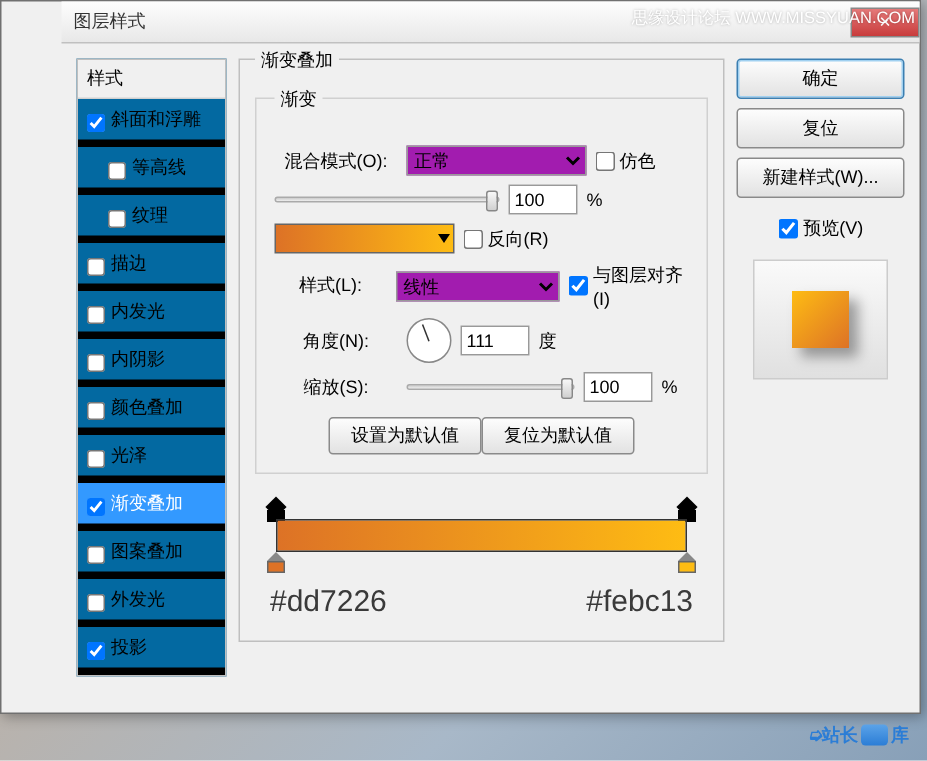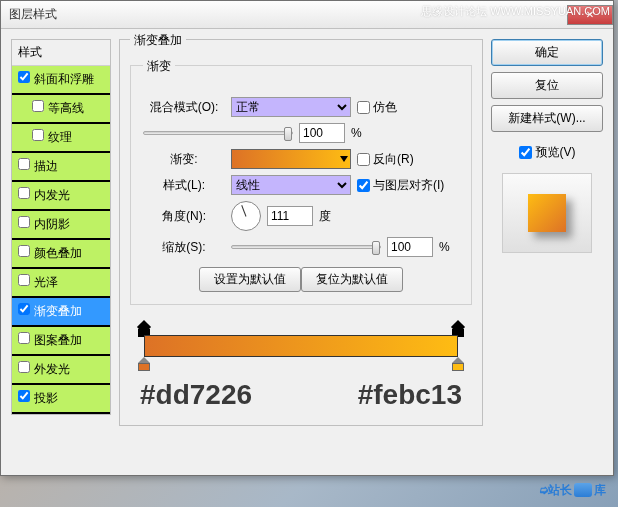--- a/index.html
+++ b/index.html
@@ -1,45 +1,45 @@
 <!DOCTYPE html>
 <html><head>
 <meta charset="utf-8">
 <style>
 * { box-sizing: border-box; margin: 0; padding: 0; font-family: "Microsoft YaHei", SimSun, sans-serif; font-size: 12px; }
 body { background: linear-gradient(135deg, #d4c5a8 0%, #c0b0a0 30%, #a8b8c8 70%, #88a0b8 100%); width: 618px; height: 507px; overflow: hidden; position: relative; }
 .watermark-top { position: absolute; top: 4px; right: 8px; color: #fff; font-size: 11px; text-shadow: 0 0 2px rgba(0,0,0,0.3); z-index: 1; }
 .watermark-bottom { position: absolute; bottom: 8px; right: 12px; color: #2b7dd6; font-size: 14px; font-weight: bold; z-index: 5; }
 .watermark-bottom .icon { display: inline-block; width: 18px; height: 14px; background: linear-gradient(#5ba3e8, #2b7dd6); border-radius: 3px; vertical-align: middle; margin: 0 2px; }
 
-.dialog { position: absolute; top: 0; left: 0; width: 614px; height: 476px; background: #f0f0f0; border: 1px solid #707070; box-shadow: 2px 2px 8px rgba(0,0,0,0.3); }
+.dialog { position: absolute; top: 0; left: 0; width: 614px; height: 476px; background: #f0f0f0; border: 1px solid #707070; box-shadow: 2px 2px 8px rgba(0,0,0,0.3); padding-left: 40px; }
 .titlebar { height: 28px; background: linear-gradient(#fdfdfd, #e8e8e8); border-bottom: 1px solid #c0c0c0; display: flex; align-items: center; padding: 0 0 0 8px; }
 .titlebar .title { flex: 1; color: #333; }
 .titlebar .btns { display: flex; }
 .titlebar .btn { width: 42px; height: 20px; border: 1px solid #888; background: linear-gradient(#f8f8f8, #d8d8d8); display: flex; align-items: center; justify-content: center; margin-left: -1px; font-size: 10px; }
 .titlebar .btn.close { background: linear-gradient(#e67a7a, #c83c3c); color: #fff; width: 46px; border-top-right-radius: 0; }
 
 .body { display: flex; height: calc(100% - 28px); padding: 10px; gap: 8px; }
 .left-col { width: 100px; }
-.left-col .grp { border: 1px solid #bfbfbf; background: #bef264; }
+.left-col .grp { border: 1px solid #bfbfbf; background: #0369a1; }
 .left-col .grp-title { background: #f0f0f0; border-bottom: 1px solid #d0d0d0; padding: 4px 6px; font-weight: normal; }
 .left-col .blend-opt { padding: 5px 6px; border-bottom: 1px solid #eee; }
-.left-col .style-item { padding: 5px 6px; display: flex; align-items: flex-start; gap: 4px; border-bottom: 2px solid #000000; }
+.left-col .style-item { padding: 5px 6px; display: flex; align-items: flex-end; gap: 4px; border-bottom: 5px solid #000000; }
 .left-col .style-item.indented { padding-left: 20px; }
 .left-col .style-item.selected { background: #3399ff; color: #fff; }
 .left-col input[type=checkbox] { width: 12px; height: 12px; }
 
 .mid-col { flex: 1; }
 .fieldset { border: 1px solid #bfbfbf; padding: 8px 10px 14px; position: relative; }
 .fieldset > .legend { position: relative; top: -16px; background: #f0f0f0; padding: 0 4px; display: inline-block; margin-bottom: -10px; }
 .inner-fieldset { border: 1px solid #d0d0d0; padding: 10px 12px 12px; margin-top: 2px; }
 .inner-fieldset > .legend { position: relative; top: -18px; background: #f0f0f0; padding: 0 4px; display: inline-block; margin-bottom: -10px; }
 .row { display: flex; align-items: center; margin: 6px 0; gap: 6px; }
 .row .lbl { width: 82px; text-align: center; }
-.row select { width: 120px; height: 20px; border: 1px solid #999; background: #c4b5fd; }
+.row select { width: 120px; height: 20px; border: 1px solid #999; background: #a21caf; }
 .row .slider { flex: 1; height: 4px; background: linear-gradient(#ccc, #eee); border: 1px solid #aaa; position: relative; border-radius: 2px; max-width: 150px; }
 .row .slider .thumb { position: absolute; top: -5px; width: 8px; height: 14px; background: linear-gradient(#f8f8f8, #d0d0d0); border: 1px solid #888; border-radius: 2px; }
 .row input[type=text] { width: 46px; height: 20px; border: 1px solid #999; padding: 0 3px; text-align: left; }
 .row .unit { width: 18px; }
 .row .cb { display: flex; align-items: center; gap: 3px; }
 .grad-swatch { width: 120px; height: 20px; border: 1px solid #666; background: linear-gradient(90deg, #dd7226, #febc13); display: inline-block; position: relative; }
 .grad-swatch::after { content: ""; position: absolute; right: 2px; top: 6px; border-left: 4px solid transparent; border-right: 4px solid transparent; border-top: 6px solid #000; }
 .angle-dial { width: 30px; height: 30px; border: 1px solid #888; border-radius: 50%; background: #fff; position: relative; }
 .angle-dial::after { content: ""; position: absolute; left: 50%; top: 50%; width: 12px; height: 1px; background: #333; transform-origin: left center; transform: rotate(-111deg); }
 .btn-row { display: flex; justify-content: center; margin-top: 10px; }
@@ -48,21 +48,21 @@
 .gradient-editor { margin-top: 18px; padding: 0 4px; }
 .gradient-bar-wrap { position: relative; height: 50px; }
 .gradient-bar { position: absolute; left: 10px; right: 10px; top: 12px; height: 22px; border: 1px solid #333; background: linear-gradient(90deg, #dd7226, #febc13); }
 .stop-top { position: absolute; top: -2px; width: 12px; height: 12px; }
 .stop-top .diamond { width: 10px; height: 10px; background: #000; transform: rotate(45deg); margin: 1px; }
 .stop-top .box { position: absolute; top: 8px; left: 0; width: 12px; height: 8px; background: #000; border: 1px solid #000; }
 .stop-bottom { position: absolute; top: 34px; width: 12px; height: 14px; }
 .stop-bottom .tri { width: 0; height: 0; border-left: 6px solid transparent; border-right: 6px solid transparent; border-bottom: 6px solid #888; }
 .stop-bottom .box { width: 12px; height: 8px; background: #fff; border: 1px solid #666; }
 .color-labels { display: flex; justify-content: space-between; margin-top: 6px; padding: 0 6px; }
-.color-labels span { font-size: 28px; font-weight: bold; color: #3a3a3a; font-family: Arial, sans-serif; }
+.color-labels span { font-size: 20px; font-weight: normal; color: #3a3a3a; font-family: Arial, sans-serif; }
 
 .right-col { width: 112px; display: flex; flex-direction: column; gap: 6px; align-items: stretch; }
 .right-col .rbtn { border: 1px solid #8a8a8a; background: linear-gradient(#fdfdfd, #e2e2e2); padding: 4px 0; border-radius: 3px; text-align: center; cursor: pointer; }
 .right-col .rbtn.primary { border: 1px solid #3c7fb1; box-shadow: 0 0 0 1px #a0d0f0 inset; }
 .right-col .preview-cb { display: flex; align-items: center; justify-content: center; gap: 4px; margin-top: 6px; }
 .right-col .preview-box { margin-top: 6px; width: 90px; height: 80px; background: linear-gradient(#fafafa, #e0e0e0); border: 1px solid #ccc; align-self: center; display: flex; align-items: center; justify-content: center; position: relative; }
 .right-col .preview-swatch { width: 38px; height: 38px; background: linear-gradient(135deg, #febc13, #dd7226); box-shadow: 6px 6px 8px rgba(0,0,0,0.35); }
 </style>
 </head>
 <body>
@@ -152,21 +152,20 @@
 
           <div class="row">
             <div class="slider">
                 <div class="thumb" style="left:calc(100% - 8px)"></div>
               </div>
             <input type="text" value="100" style="">
             <span class="unit">%</span>
           </div>
 
           <div class="row">
-            <span class="lbl">渐变:</span>
             <div class="grad-swatch"></div>
             <label class="cb">
                 <input type="checkbox" style="">
                 <span>反向(R)</span>
               </label>
           </div>
 
           <div class="row">
             <span class="lbl">样式(L):</span>
             <select><option>线性</option></select>

